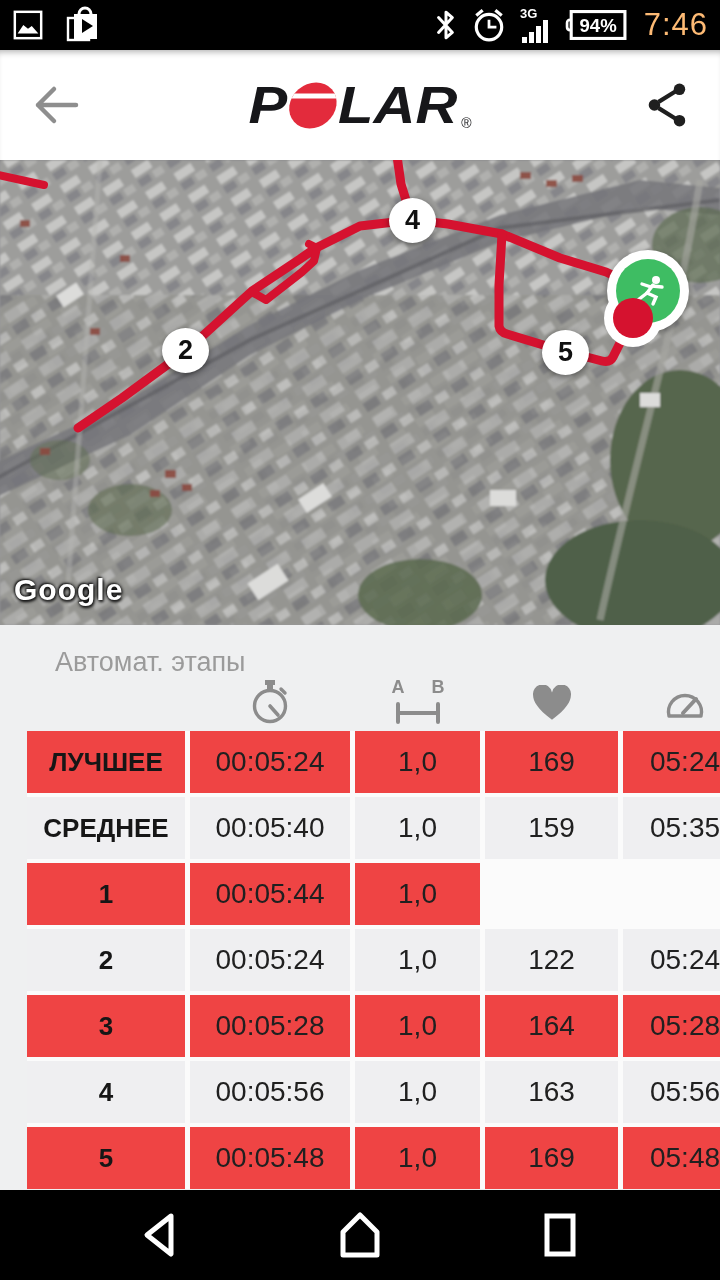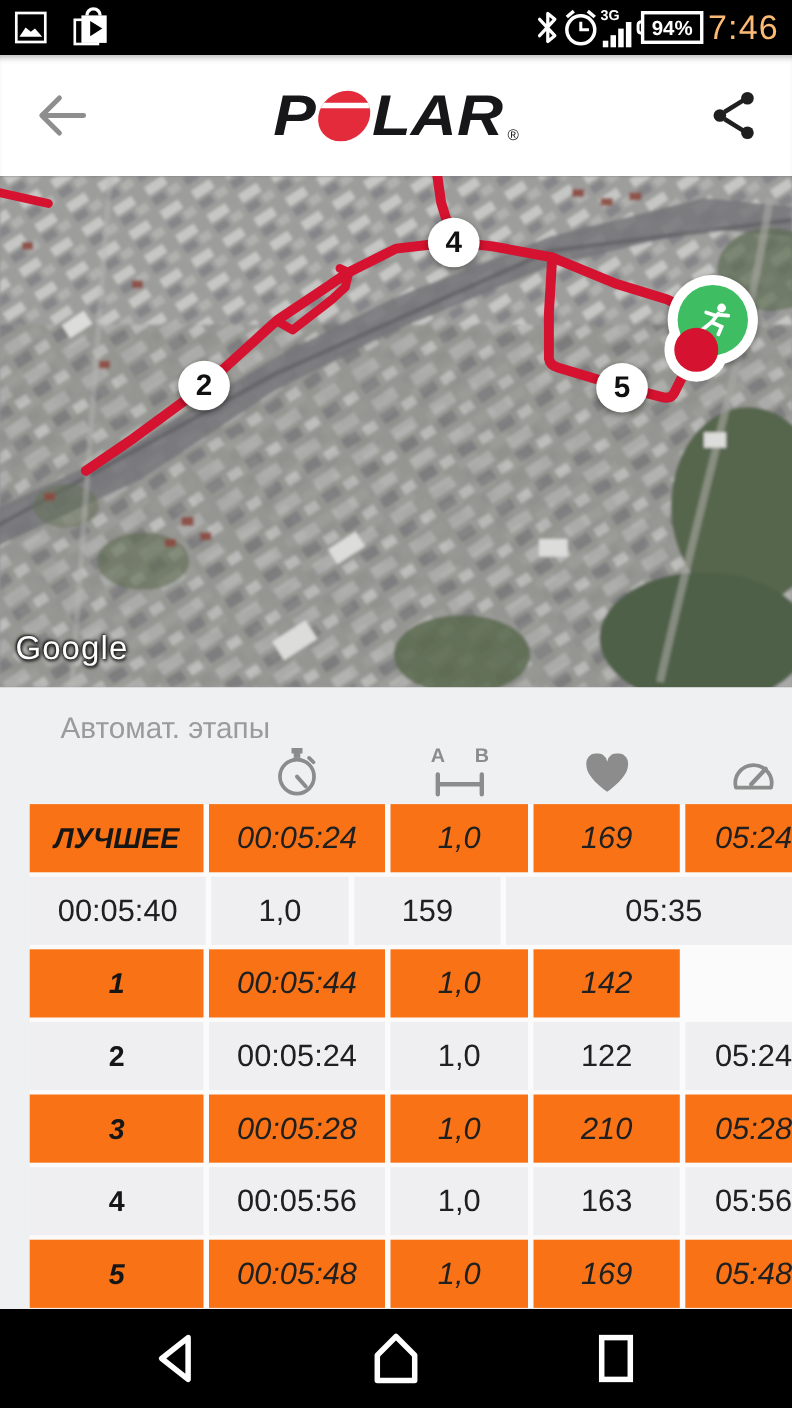--- a/index.html
+++ b/index.html
@@ -3,21 +3,21 @@
 <meta charset="utf-8">
 <style>
   html,body{margin:0;padding:0;background:#444;}
   .screen{width:720px;height:1280px;position:relative;overflow:hidden;background:#fbfbfb;
           font-family:"Liberation Sans","DejaVu Sans",sans-serif;}
 
   
   .statusbar{position:absolute;top:0;left:0;width:720px;height:50px;background:#000;
              display:flex;align-items:center;padding:0 12px;box-sizing:border-box;}
   .sb-left{display:flex;align-items:center;gap:20px;}
-  .sb-right{margin-left:auto;display:flex;align-items:center;}
+  .sb-right{margin-left:auto;display:flex;align-items:center;gap:13px;}
   .sb-time{color:#fdba74;font-size:31px;letter-spacing:1px;margin-left:4px;}
 
   
   .header{position:absolute;top:50px;left:0;width:720px;height:110px;background:#fff;
           box-shadow:inset 0 6px 6px -4px rgba(0,0,0,.30);}
   .back-btn{position:absolute;left:30px;top:33px;width:52px;height:44px;cursor:pointer;}
   .logo{position:absolute;left:50%;top:50%;transform:translate(-50%,-50%);display:flex;align-items:center;}
   .logo-text{font-size:58px;font-weight:bold;font-style:italic;color:#17171a;transform:scaleY(.9);letter-spacing:0;}
   .logo-o{width:47px;height:46px;background:#e32b3c;border-radius:50%;margin:0 2px;position:relative;
           overflow:hidden;transform:skewX(-8deg);}
@@ -33,34 +33,34 @@
           justify-content:center;font-weight:bold;font-size:27px;color:#101010;
           box-shadow:0 2px 6px rgba(0,0,0,.45);}
   .m-num{width:47px;height:45px;}
   .m2{left:162px;top:168px;} .m4{left:389px;top:38px;} .m5{left:542px;top:170px;}
   .blob{position:absolute;background:#fff;border-radius:50%;box-shadow:0 2px 6px rgba(0,0,0,.35);}
   .blob-big{left:607px;top:90px;width:82px;height:82px;}
   .blob-small{left:604px;top:129px;width:58px;height:58px;box-shadow:none;}
   .start-green{position:absolute;left:616px;top:99px;width:64px;height:64px;background:#3ebd63;
                border-radius:50%;display:flex;align-items:center;justify-content:center;}
   .end-red{position:absolute;left:613px;top:138px;width:40px;height:40px;background:#d5122f;border-radius:50%;}
-  .google{position:absolute;left:14px;bottom:18px;font-size:30px;font-weight:normal;color:#fff;letter-spacing:1px;
+  .google{position:absolute;left:14px;bottom:18px;font-size:30px;font-weight:bold;color:#fff;letter-spacing:1px;
           text-shadow:0 0 4px rgba(0,0,0,.95),1px 2px 3px rgba(0,0,0,.85),-1px -1px 2px rgba(0,0,0,.7);}
 
   
   .laps{position:absolute;top:625px;left:0;width:720px;height:565px;background:#eff0f1;padding-left:27px;}
   .laps-title{padding:23px 0 0 28px;font-size:27px;line-height:28px;color:#9b9b9b;}
   .laps-header{display:flex;gap:5px;height:54px;align-items:center;margin-top:1px;}
   .hcell{display:flex;align-items:center;justify-content:center;}
   .c1{width:158px;} .c2{width:160px;} .c3{width:125px;} .c4{width:133px;} .c5{flex:1;}
   .laps-table{background:#fbfbfb;}
   .lrow{display:flex;gap:5px;height:62px;margin-bottom:4px;}
   .cell{display:flex;align-items:center;justify-content:center;font-size:28px;color:#202020;}
   .cell.c1{font-weight:bold;font-size:26px;color:#161616;}
-  .lrow.dark .cell{background:#f97316;font-style:italic;}
+  .lrow.dark .cell{background:#ef4444;}
   .lrow.light .cell{background:#efeff1;}
 
   
   .navbar{position:absolute;bottom:0;left:0;width:720px;height:90px;background:#000;
           display:flex;align-items:center;justify-content:center;gap:154px;}
   .nav-btn{width:46px;height:48px;display:flex;align-items:center;justify-content:center;cursor:pointer;}
 </style>
 </head>
 <body>
 
@@ -255,43 +255,43 @@
 
     <div class="laps-table">
       <div class="lrow dark">
         <div class="cell c1">ЛУЧШЕЕ</div>
         <div class="cell c2">00:05:24</div>
         <div class="cell c3">1,0</div>
         <div class="cell c4">169</div>
         <div class="cell c5">05:24</div>
       </div>
       <div class="lrow light">
+        <div class="cell c1">СРЕДНЕЕ</div>
         <div class="cell c2">00:05:40</div>
         <div class="cell c3">1,0</div>
         <div class="cell c4">159</div>
         <div class="cell c5">05:35</div>
       </div>
       <div class="lrow dark">
         <div class="cell c1">1</div>
         <div class="cell c2">00:05:44</div>
         <div class="cell c3">1,0</div>
-        <div class="cell c4">142</div>
       </div>
       <div class="lrow light">
         <div class="cell c1">2</div>
         <div class="cell c2">00:05:24</div>
         <div class="cell c3">1,0</div>
         <div class="cell c4">122</div>
         <div class="cell c5">05:24</div>
       </div>
       <div class="lrow dark">
         <div class="cell c1">3</div>
         <div class="cell c2">00:05:28</div>
         <div class="cell c3">1,0</div>
-        <div class="cell c4">210</div>
+        <div class="cell c4">164</div>
         <div class="cell c5">05:28</div>
       </div>
       <div class="lrow light">
         <div class="cell c1">4</div>
         <div class="cell c2">00:05:56</div>
         <div class="cell c3">1,0</div>
         <div class="cell c4">163</div>
         <div class="cell c5">05:56</div>
       </div>
       <div class="lrow dark">

